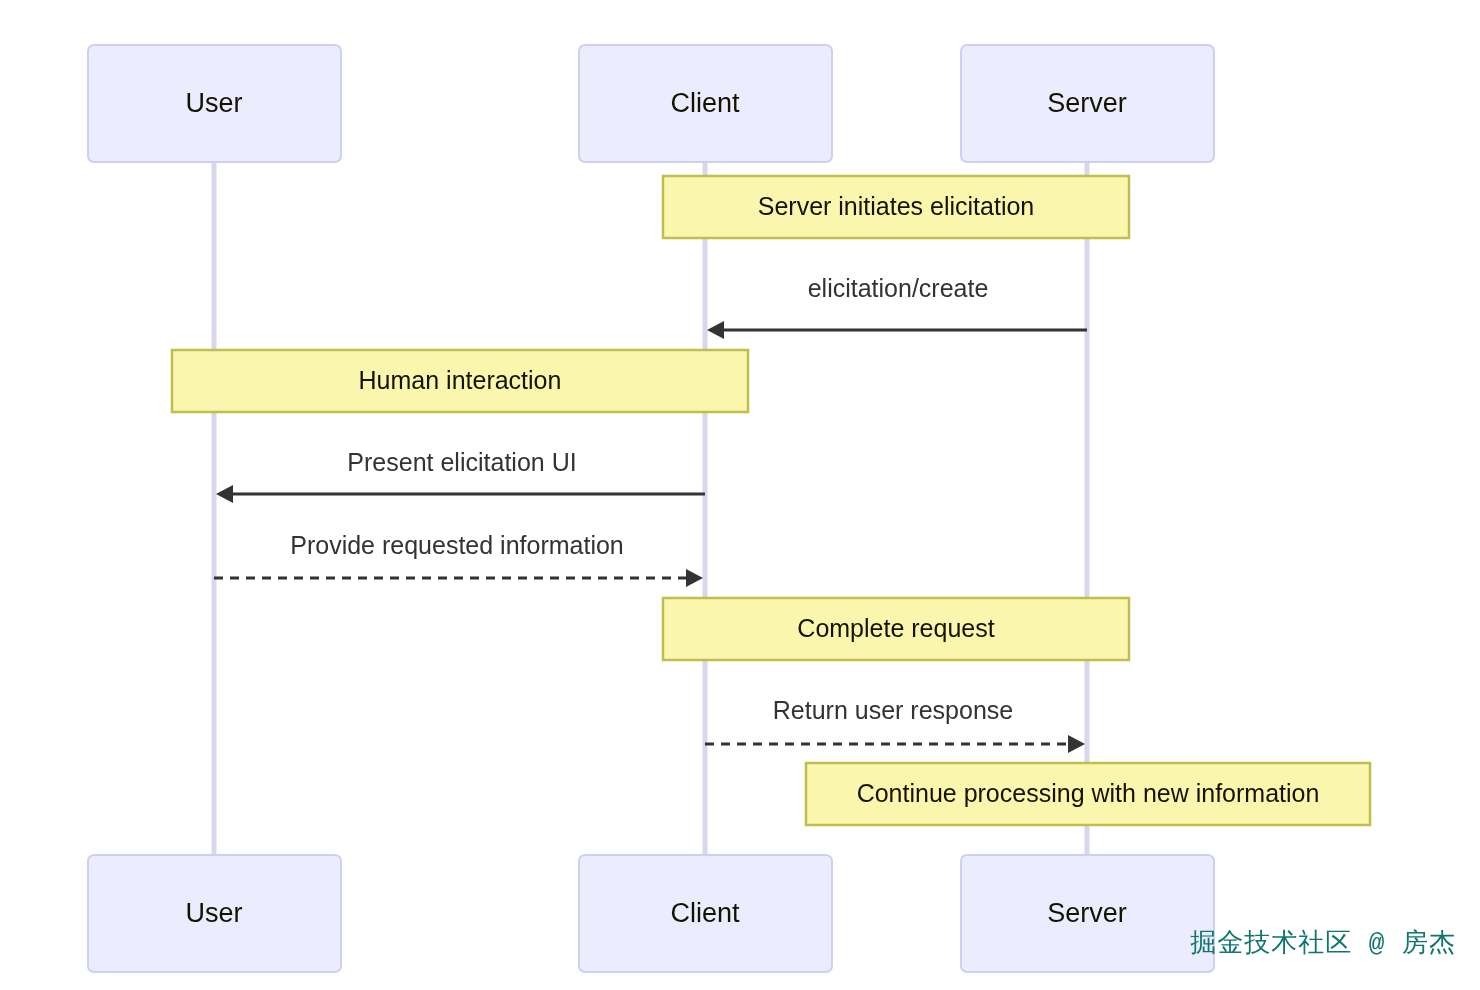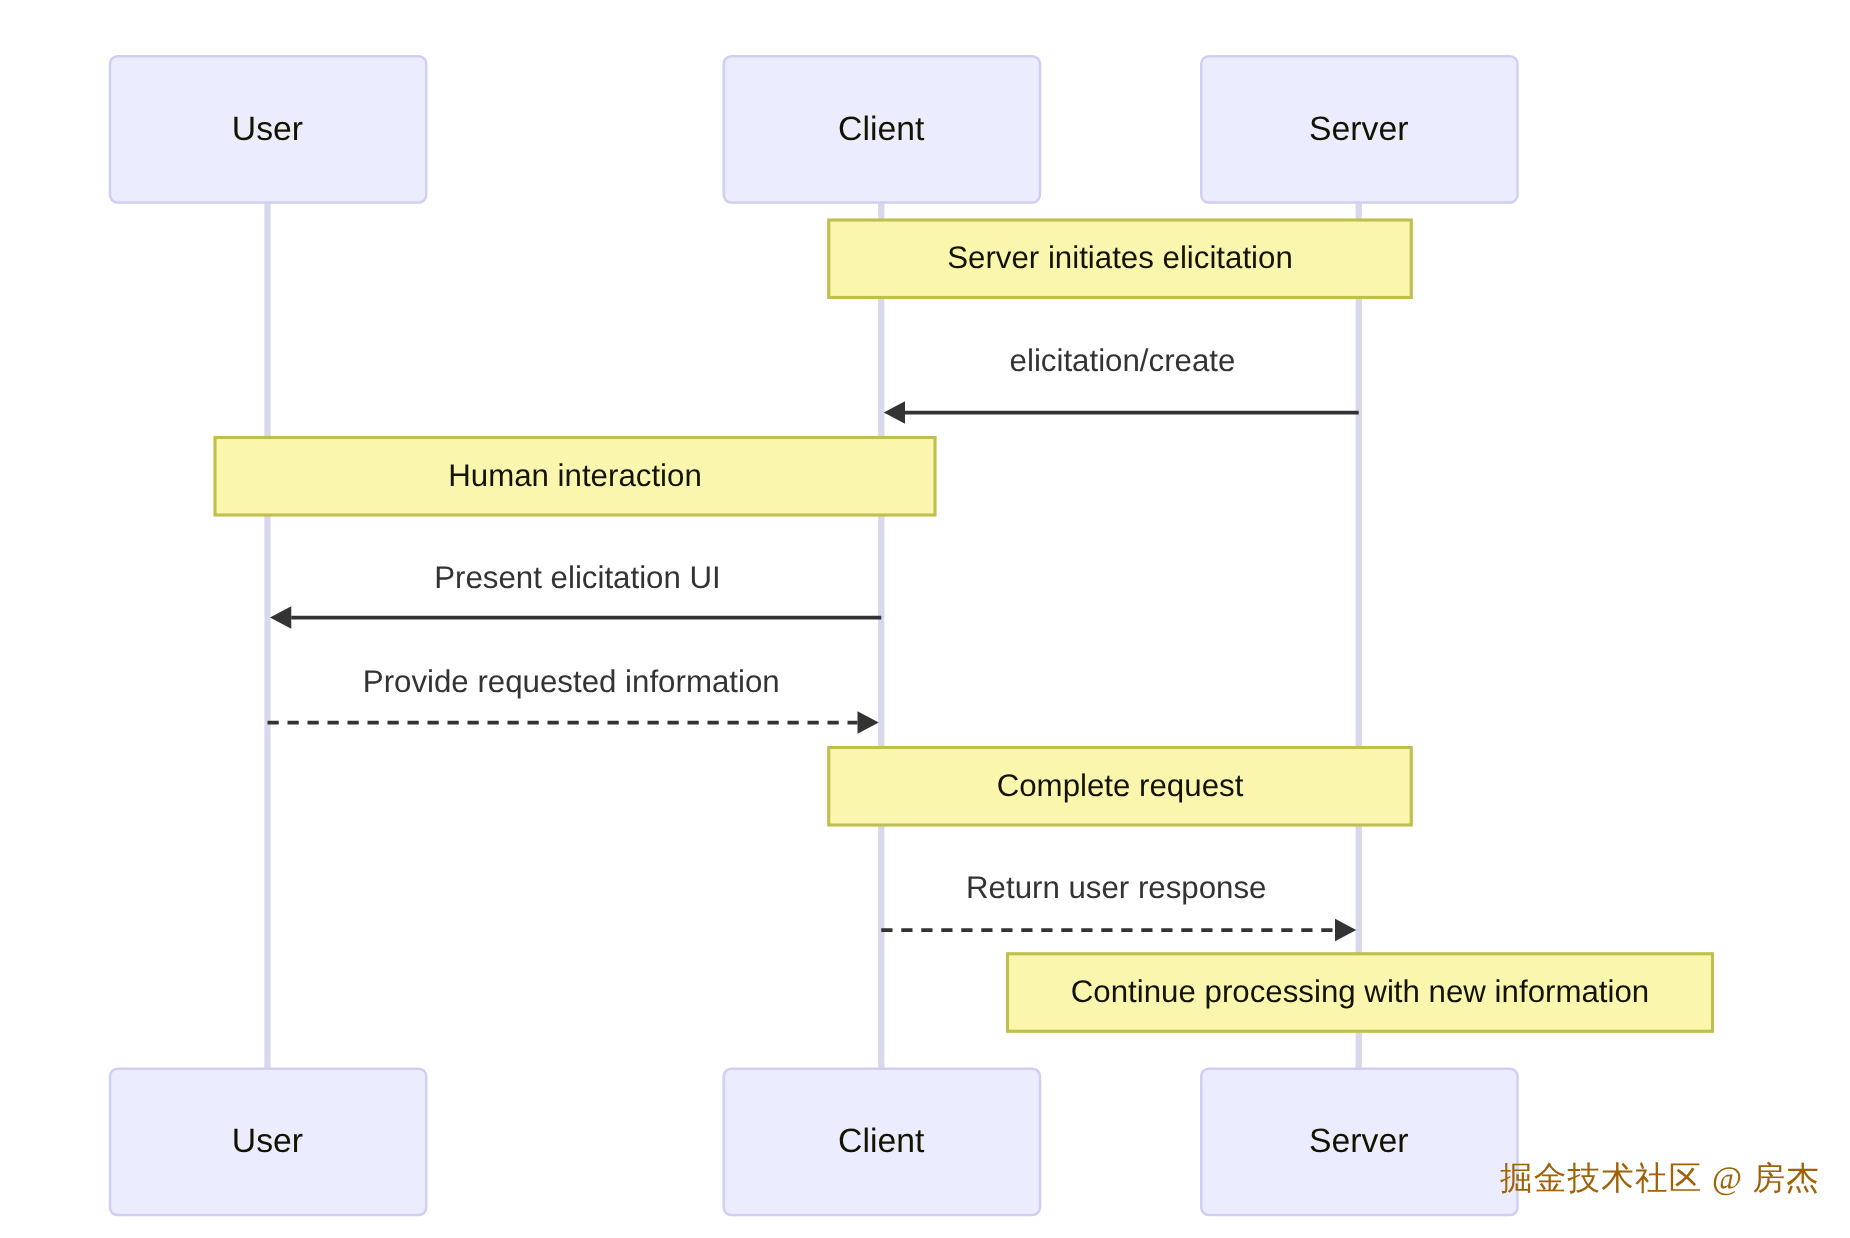--- a/index.html
+++ b/index.html
@@ -71,23 +71,23 @@
     font-family: "Liberation Sans", sans-serif;
     font-size: 25px;
     fill: #333333;
     text-anchor: middle;
     dominant-baseline: middle;
   }
   .watermark {
     position: absolute;
     right: 24px;
     bottom: 30px;
-    font-family: Liberation Serif, serif;
+    font-family: Liberation Mono, monospace;
     font-size: 26px;
-    color: #a16207;
+    color: #0f766e;
     letter-spacing: 1px;
     white-space: nowrap;
     user-select: none;
   }
 </style>
 </head>
 <body>
 
 <div id="canvas">
 

